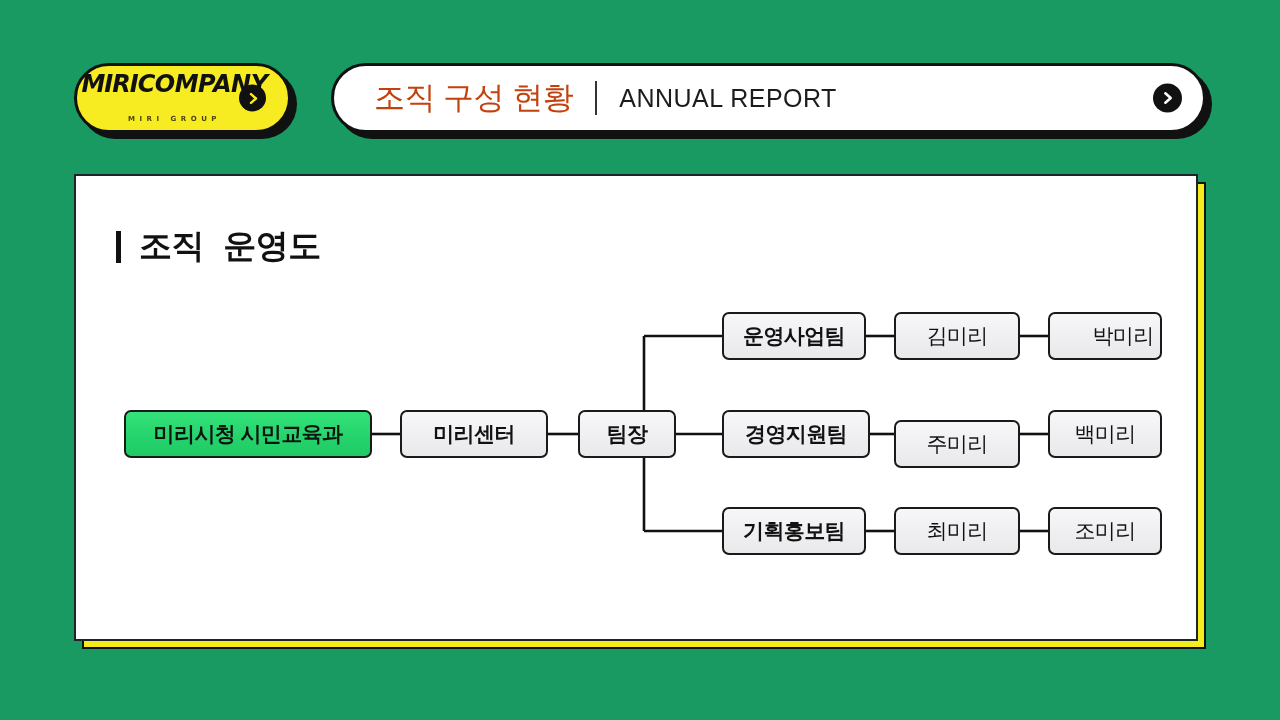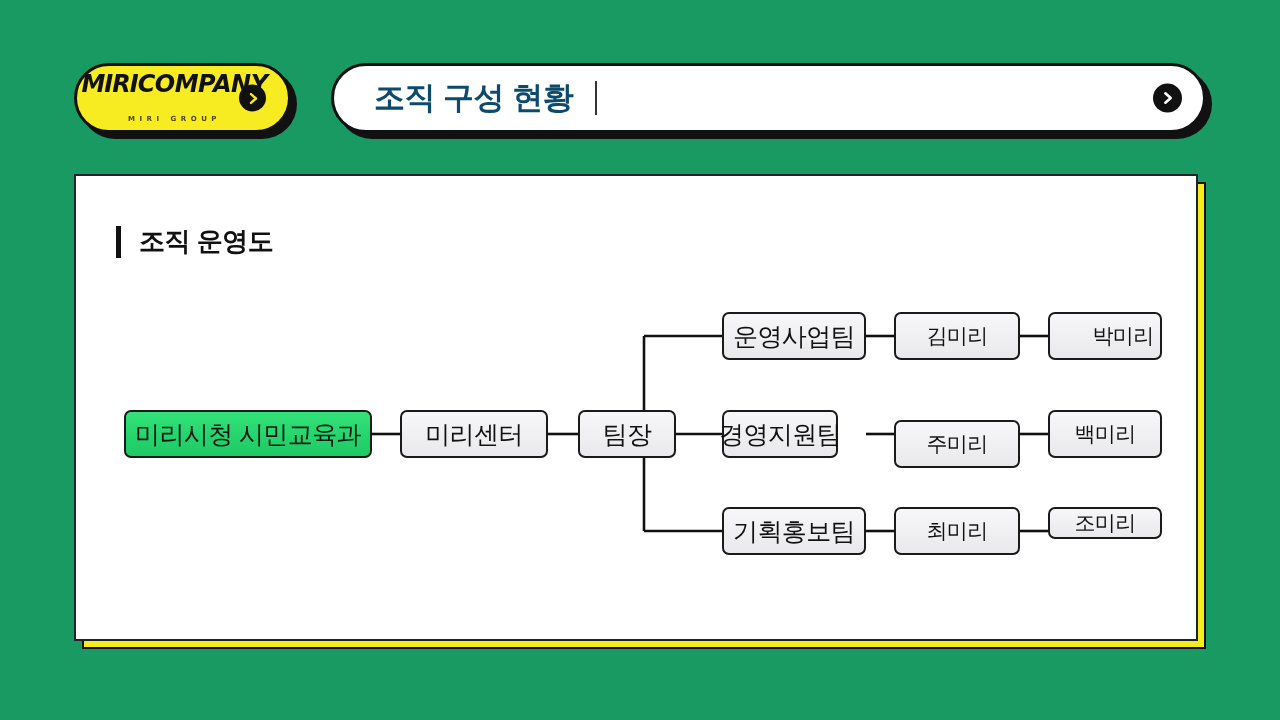--- a/index.html
+++ b/index.html
@@ -100,22 +100,22 @@
     background: #ffffff;
     border: 3px solid #111111;
     border-radius: 36px;
     box-shadow: 6px 6px 0 #111111;
     display: flex;
     align-items: center;
   }
   .title-ko {
     margin-left: 40px;
     font-size: 31px;
-    font-weight: 700;
-    color: #0c4a6e;
+    font-weight: 400;
+    color: #c2410c;
     letter-spacing: -0.5px;
     white-space: nowrap;
   }
   .title-div {
     width: 2px;
     height: 34px;
     background: #333333;
     margin: 0 22px;
   }
   .title-en {
@@ -166,24 +166,25 @@
     display: flex;
     align-items: center;
   }
   .section-bar {
     width: 5px;
     height: 32px;
     background: #111111;
     margin-right: 18px;
   }
   .section-title {
-    font-size: 26px;
+    font-size: 33px;
     font-weight: 700;
     color: #111111;
     letter-spacing: -0.5px;
+    font-family: Liberation Mono, monospace;
   }
 
   
   .chart {
     position: absolute;
     left: 0; top: 0;
     width: 1124px;
     height: 467px;
   }
   .chart svg {
@@ -191,22 +192,22 @@
     left: 0; top: 0;
   }
 
   .node {
     position: absolute;
     border: 2px solid #1a1a1a;
     border-radius: 7px;
     display: flex;
     align-items: center;
     justify-content: center;
-    font-size: 25px;
-    font-weight: 400;
+    font-size: 21px;
+    font-weight: 700;
     color: #111111;
     letter-spacing: -0.6px;
     white-space: nowrap;
     background: linear-gradient(180deg, #f7f7f9 0%, #efeff1 55%, #e9e9ec 100%);
   }
   .node.root {
     background: linear-gradient(180deg, #33e37a 0%, #25d46c 55%, #1fca65 100%);
     color: #0d1410;
   }
   .node.leaf {
@@ -229,20 +230,21 @@
         <svg width="14" height="14" viewBox="0 0 14 14" aria-hidden="true">
           <path d="M5 2.6 L10 7 L5 11.4" fill="none" stroke="#f7ec21" stroke-width="2.4" stroke-linecap="round" stroke-linejoin="round"></path>
         </svg>
       </div>
     </div>
   </div>
 
   <div class="title-pill">
     <div class="title-ko">조직 구성 현황</div>
     <div class="title-div"></div>
+    <div class="title-en">ANNUAL REPORT</div>
     <div class="title-arrow">
       <svg width="15" height="15" viewBox="0 0 14 14" aria-hidden="true">
         <path d="M5 2.6 L10 7 L5 11.4" fill="none" stroke="#ffffff" stroke-width="2.4" stroke-linecap="round" stroke-linejoin="round"></path>
       </svg>
     </div>
   </div>
 
 </div>
 
 <div class="card-shadow"></div>
@@ -285,22 +287,22 @@
     <div class="node" style="left:324px; top:234px; width:148px; height:48px;">미리센터</div>
 
     <div class="node root" style="left:48px; top:234px; width:248px; height:48px;">미리시청 시민교육과</div>
 
     <div class="node" style="left:502px; top:234px; width:98px; height:48px;">팀장</div>
 
     <div class="node" style="left:646px; top:136px; width:144px; height:48px;">운영사업팀</div>
     <div class="node leaf" style="left:818px; top:136px; width:126px; height:48px;">김미리</div>
     <div class="node leaf" style="left:972px; top:136px; width:114px; height:48px;padding-left:36px;">박미리</div>
 
-    <div class="node" style="left:646px; top:234px; width:116px; height:48px;">경영지원팀</div>
+    <div class="node" style="left:646px; top:234px; width:148px; height:48px;">경영지원팀</div>
     <div class="node leaf" style="left:818px; top:244px; width:126px; height:48px;">주미리</div>
     <div class="node leaf" style="left:972px; top:234px; width:114px; height:48px;">백미리</div>
 
     <div class="node" style="left:646px; top:331px; width:144px; height:48px;">기획홍보팀</div>
     <div class="node leaf" style="left:818px; top:331px; width:126px; height:48px;">최미리</div>
-    <div class="node leaf" style="left:972px; top:331px; width:114px; height:32px;">조미리</div>
+    <div class="node leaf" style="left:972px; top:331px; width:114px; height:48px;">조미리</div>
 
   </div>
 </div>
 
 </body></html>

